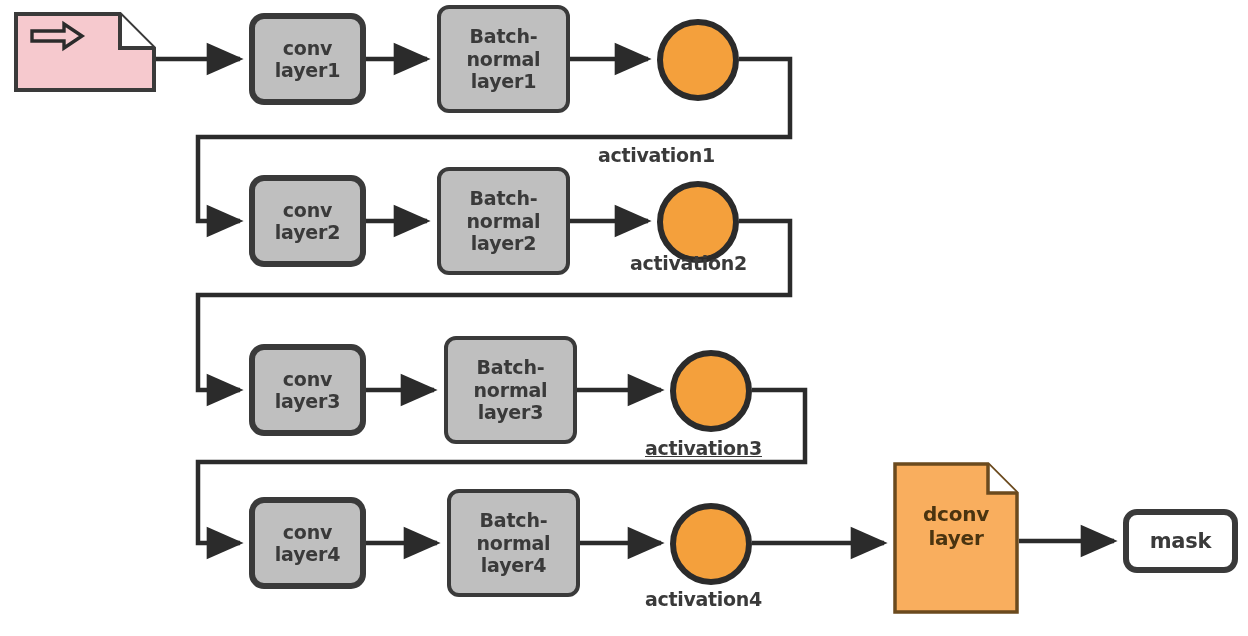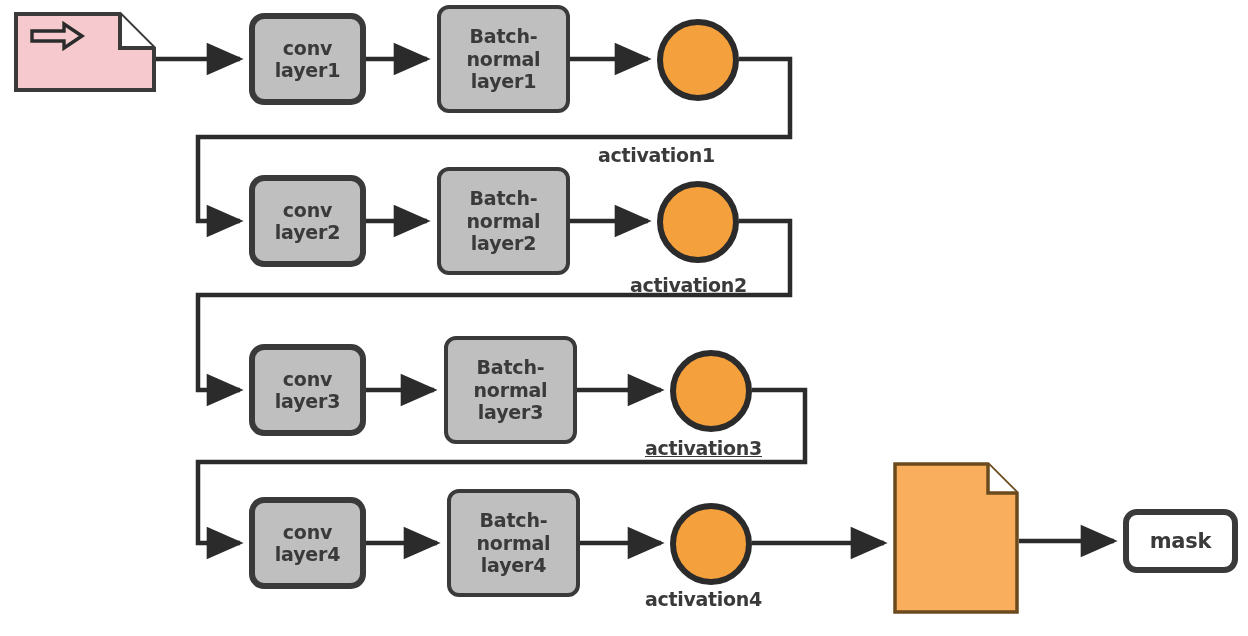--- a/index.html
+++ b/index.html
@@ -183,21 +183,23 @@
 normal
 layer3</div>
 
   <div class="node-label" style="left:250px; top:498px; width:115px; height:90px; font-size:19px;">conv
 layer4</div>
 
   <div class="node-label" style="left:447px; top:489px; width:133px; height:108px; font-size:19px;">Batch-
 normal
 layer4</div>
 
+  <div class="node-label" style="left:893px; top:492px; width:126px; height:70px; font-size:20px; color:#4A3410;">dconv
+layer</div>
 
   <div class="node-label" style="left:1124px; top:510px; width:113px; height:62px; font-size:21px;">mask</div>
 
   <div class="caption" style="left:598px; top:112px;margin-top:32px;">activation1</div>
-  <div class="caption" style="left:630px; top:274px;">activation2</div>
+  <div class="caption" style="left:630px; top:252px;">activation2</div>
   <div class="caption" style="left:645px; top:437px;text-decoration:underline;">activation3</div>
   <div class="caption" style="left:645px; top:588px;">activation4</div>
 
 </div>
 
 </body></html>

